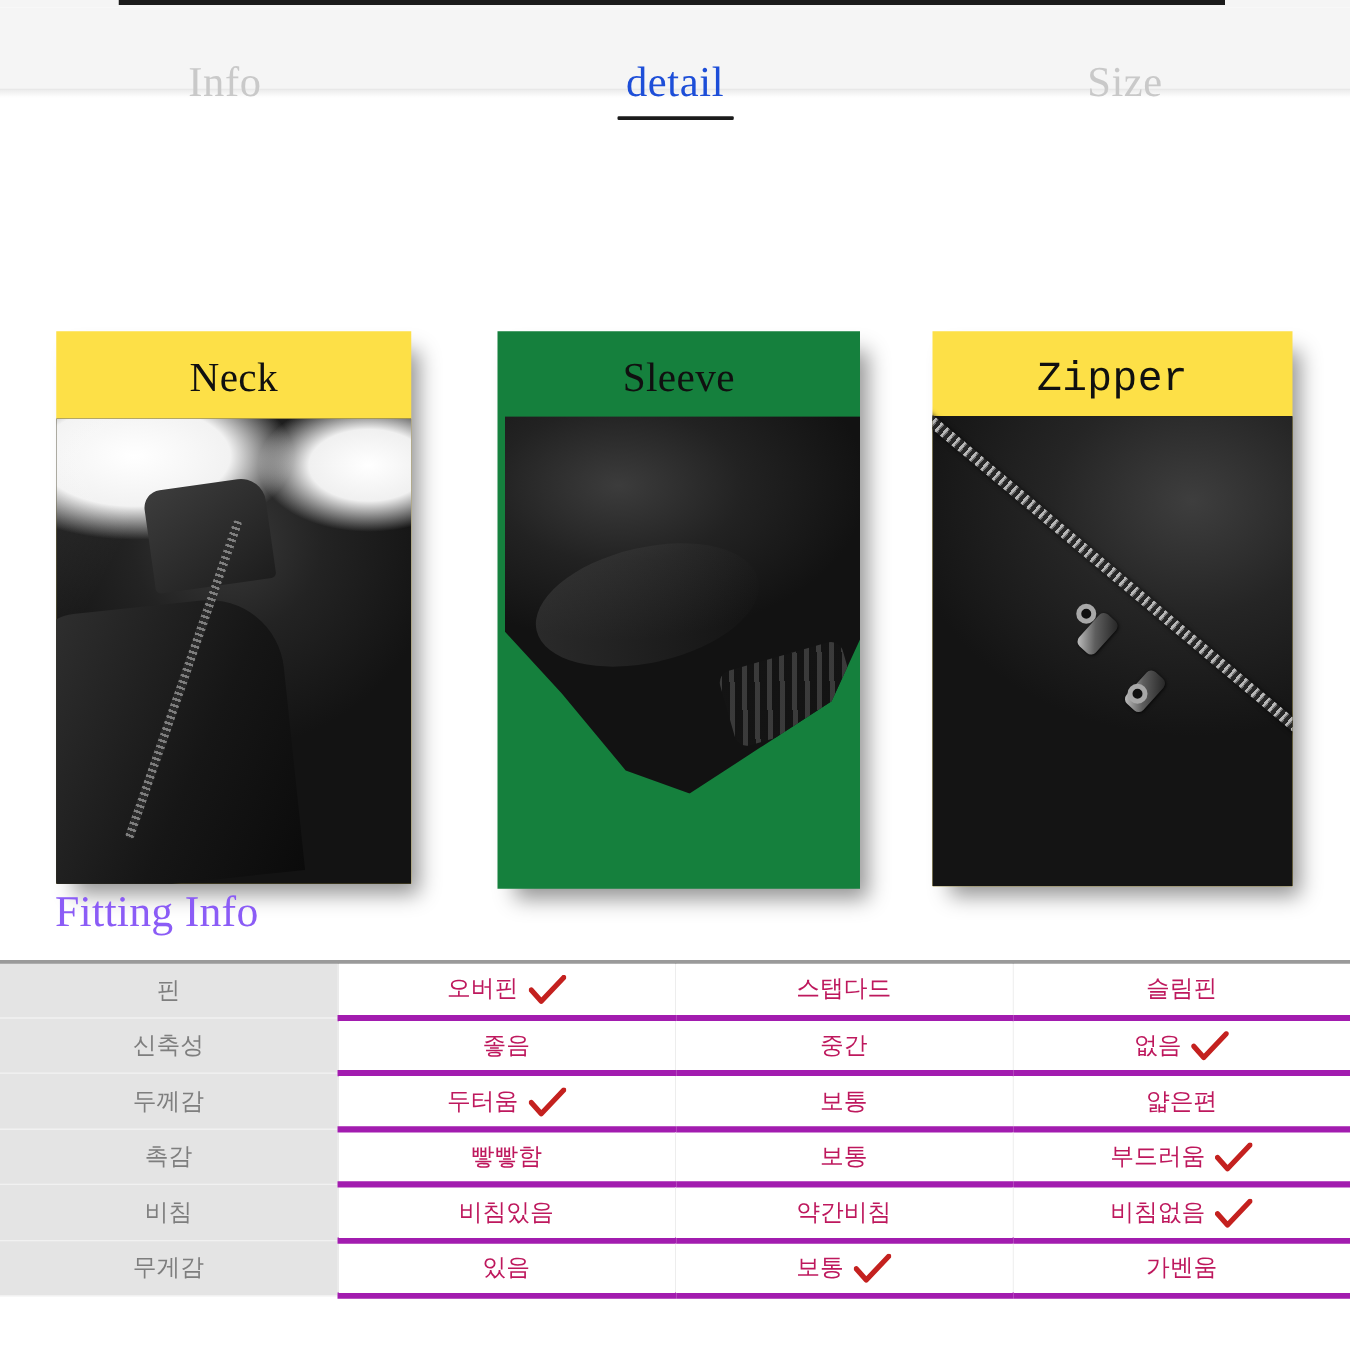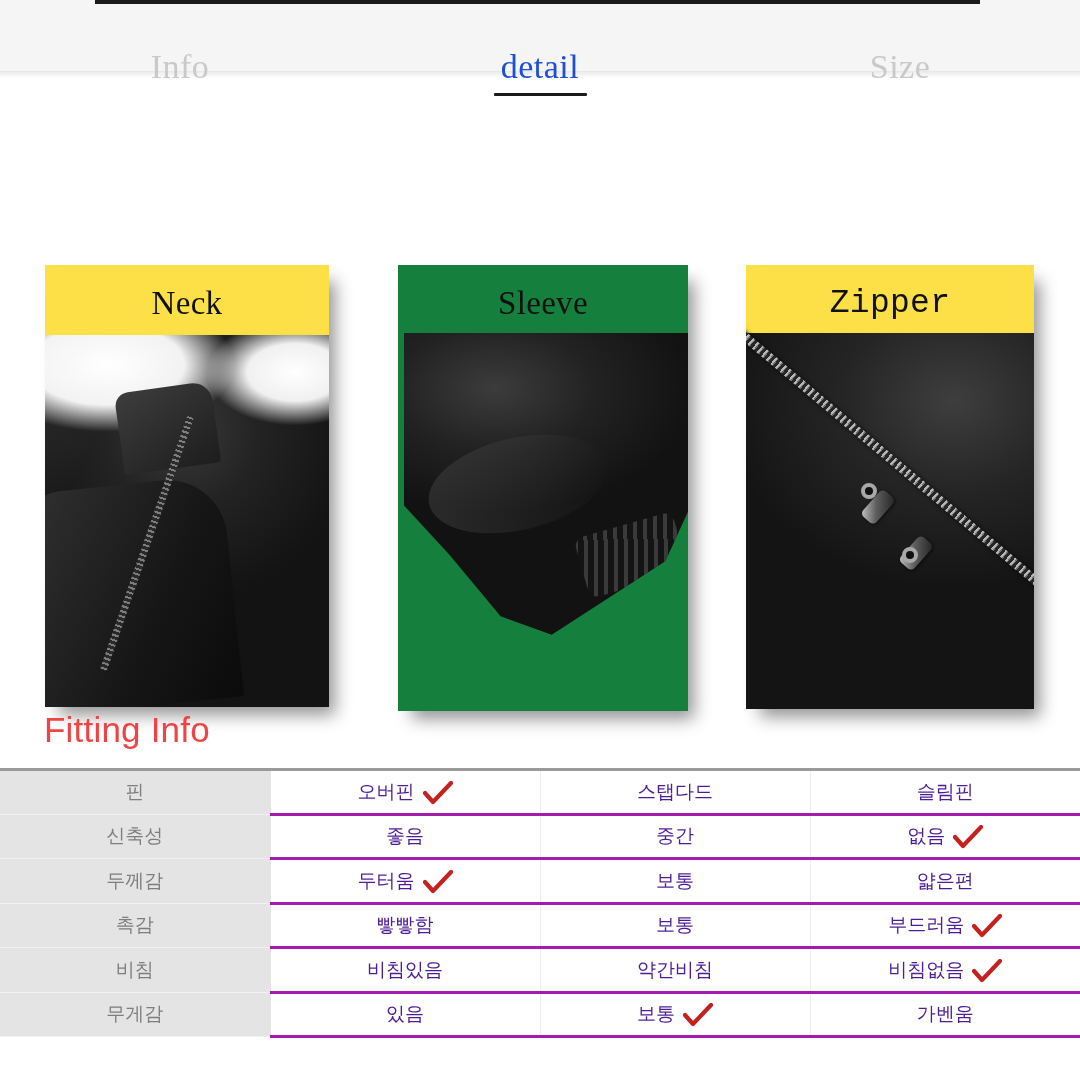--- a/index.html
+++ b/index.html
@@ -148,39 +148,39 @@
   .ph-zip .ring1, .ph-zip .ring2 {
     position:absolute; width:16px; height:16px; border-radius:50%;
     border:4px solid #a8a8a8; background:#101010;
   }
   .ph-zip .ring1 { left:40%; top:40%; }
   .ph-zip .ring2 { left:54%; top:57%; }
 
   
   .fitting-heading {
     position:absolute; left:44px; top:710px;
-    font-family:Liberation Sans, sans-serif;
-    font-size:35px; color:#ef4444; letter-spacing:0.2px;text-align:right;
+    font-family:Liberation Serif, serif;
+    font-size:35px; color:#8b5cf6; letter-spacing:0.2px;text-align:right;
   }
 
   
   .fit-table {
     position:absolute; left:0; top:768px;
     width:1080px;
     border-collapse:collapse;
     border-top:3px solid #9a9a9a;
     table-layout:fixed;
   }
   .fit-table tr { height:44.5px; }
   .fit-table td {
     font-size:19px;
     text-align:center;
     vertical-align:middle;
-    border-bottom:3px solid #a21caf;
-    color:#4c1d95;
+    border-bottom:5px solid #a21caf;
+    color:#be185d;
     white-space:nowrap;
   }
   .fit-table td.lbl {
     width:270px;
     background:#e4e4e4;
     color:#7e7e7e;
     border-bottom:1px solid #f1f1f1;
     border-right:1px solid #e4e4e4;
   }
   .fit-table td.val {

